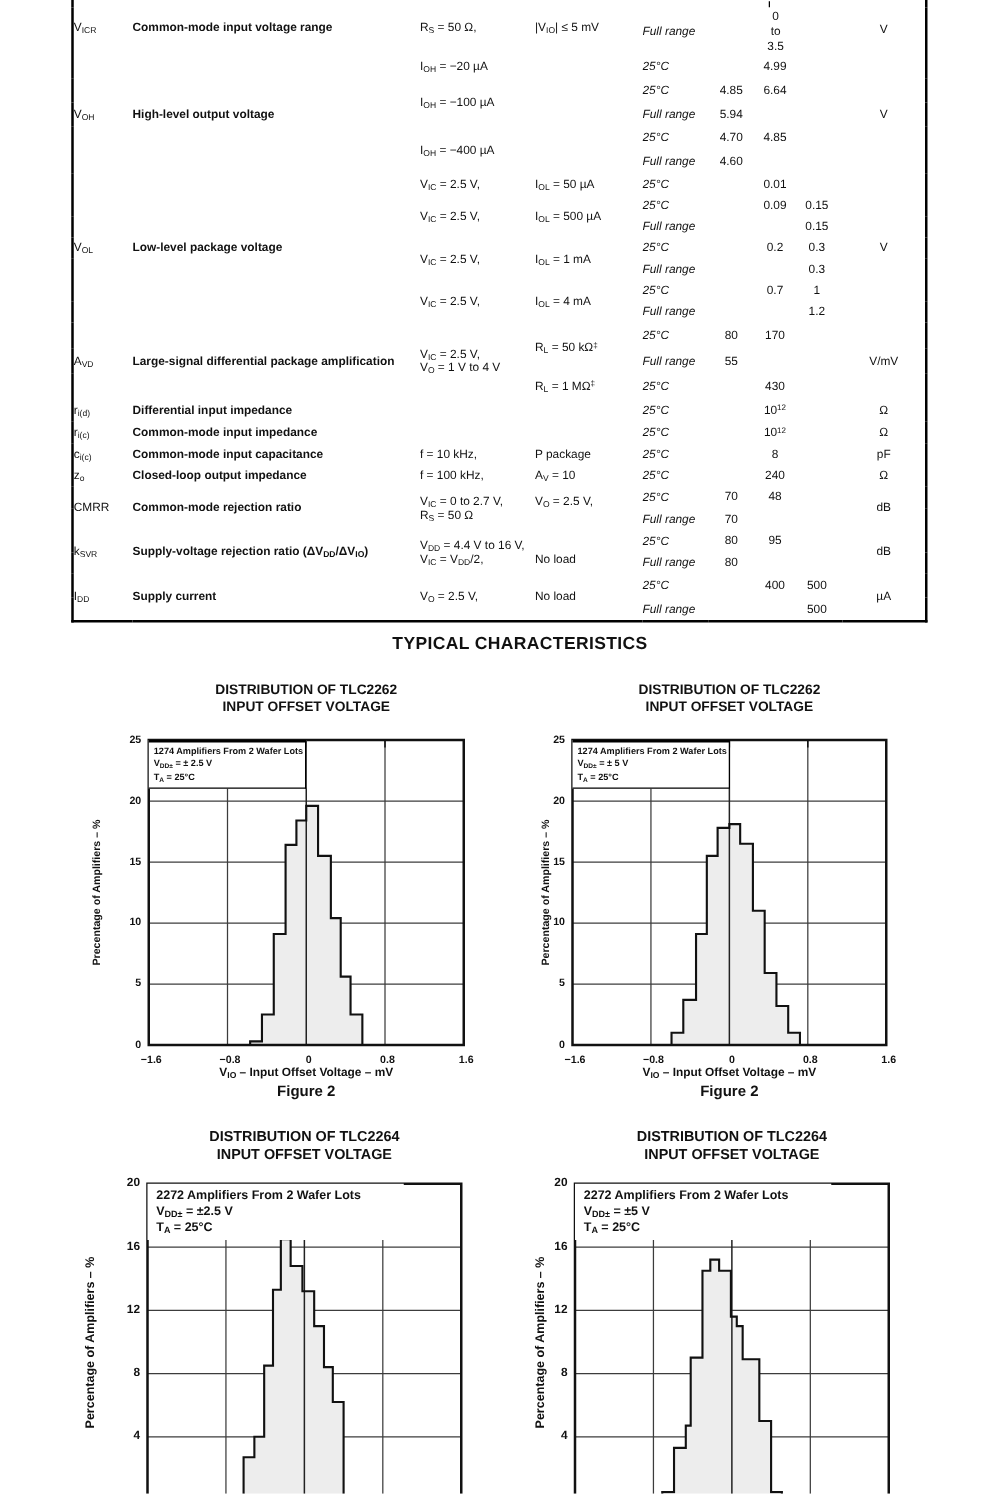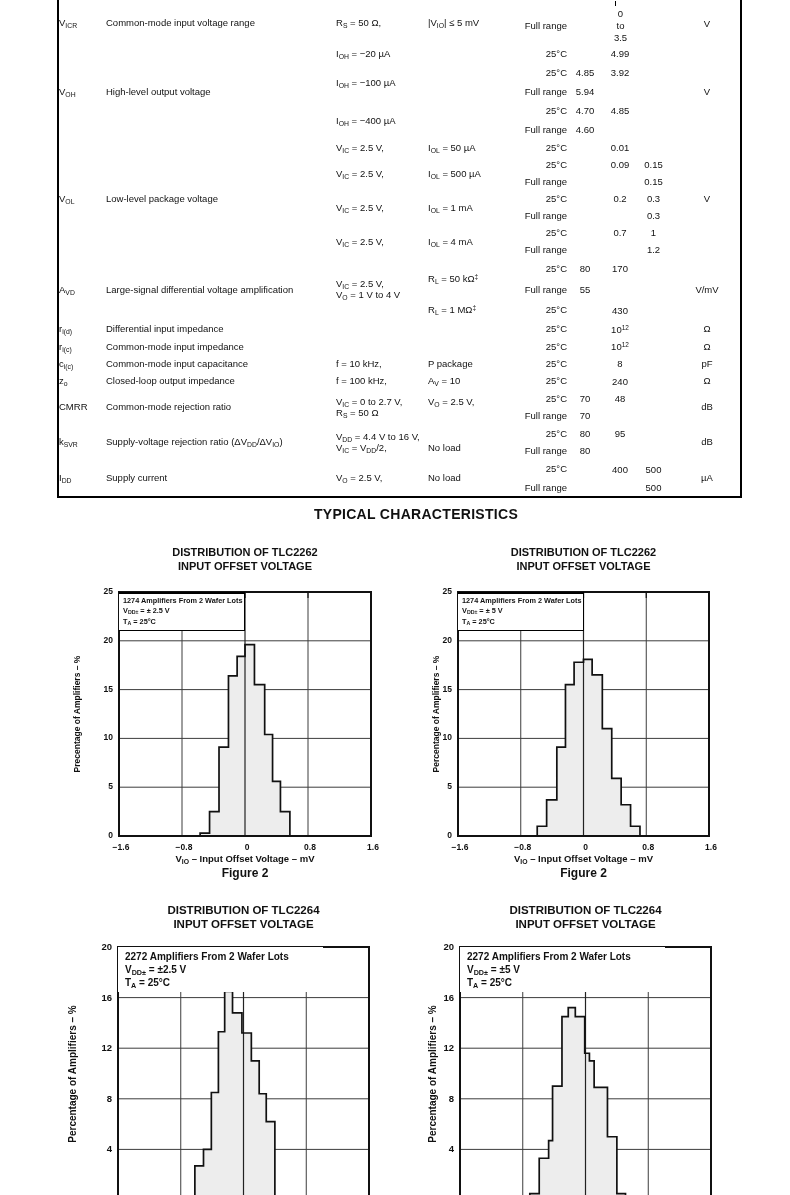--- a/index.html
+++ b/index.html
@@ -7,26 +7,26 @@
         font-family:"Liberation Sans",sans-serif;color:#111;}
   
   table.spec{border-collapse:collapse;position:absolute;left:57px;top:0;width:683px;
              table-layout:fixed;border:2px solid #000;border-top:none;}
   table.spec td{border:0 solid #000;padding:0;font-size:9.5px;line-height:11px;vertical-align:middle;
                 overflow:hidden;white-space:nowrap;}
   td.bl{border-left:1.5px solid #000;}
   td.bt1{border-top:1px solid #000;}
   td.bt2{border-top:2px solid #000;}
   td.sym{font-size:10px;padding-left:4px;}
-  td.name{padding-left:7px;}
+  td.name{padding-left:7px;font-weight:bold;}
   td.cond{padding:1px 0 1px 4px;}
   .cline{position:relative;display:block;}
   .cline .r2{position:absolute;left:92px;top:0;}
   td.condr{padding:1px 0 1px 4px;}
-  td.ta{text-align:right;font-size:9px;}
+  td.ta{text-align:left;font-size:9px;font-style:italic;}
   td.num .vmin,td.num .vtyp,td.num .vmax{display:inline-block;text-align:center;vertical-align:middle;}
   td.num .vmin{width:36px;} td.num .vtyp{width:34px;} td.num .vmax{width:33px;}
   td.unit{text-align:center;}
   td.vtop{vertical-align:top;}
   .cc{text-align:center;line-height:12px;padding-top:2px;}
   sub{font-size:72%;vertical-align:-0.25em;line-height:0;}
   sup{font-size:68%;vertical-align:0.45em;line-height:0;}
   .sec-title{position:absolute;left:100px;width:632px;top:506px;text-align:center;
              font-weight:bold;font-size:14px;letter-spacing:0.3px;}
   .ct{position:absolute;text-align:center;font-weight:bold;}
@@ -75,21 +75,21 @@
             </td>
             <td class="ta bl bt2">25°C</td>
             <td class="num bl bt2"><span class="vmin"></span><span class="vtyp">4.99</span><span class="vmax"></span></td>
             <td class="unit bl bt2" rowspan="5">V</td>
           </tr>
           <tr style="height: 19px;">
             <td class="cond bl bt1" colspan="2" rowspan="2">
               <span class="cline"><span>I<sub>OH</sub> = −100 µA</span></span>
             </td>
             <td class="ta bl bt1">25°C</td>
-            <td class="num bl bt1"><span class="vmin">4.85</span><span class="vtyp">3.92</span><span class="vmax"></span></td>
+            <td class="num bl bt1"><span class="vmin">4.85</span><span class="vtyp">6.64</span><span class="vmax"></span></td>
           </tr>
           <tr style="height: 19px;">
             <td class="ta bl bt1">Full range</td>
             <td class="num bl bt1"><span class="vmin">5.94</span><span class="vtyp"></span><span class="vmax"></span></td>
           </tr>
           <tr style="height: 19px;">
             <td class="cond bl bt1" colspan="2" rowspan="2">
               <span class="cline"><span>I<sub>OH</sub> = −400 µA</span></span>
             </td>
             <td class="ta bl bt1">25°C</td>
@@ -137,21 +137,21 @@
             </td>
             <td class="ta bl bt1">25°C</td>
             <td class="num bl bt1"><span class="vmin"></span><span class="vtyp">0.7</span><span class="vmax">1</span></td>
           </tr>
           <tr style="height: 17px;">
             <td class="ta bl bt1">Full range</td>
             <td class="num bl bt1"><span class="vmin"></span><span class="vtyp"></span><span class="vmax">1.2</span></td>
           </tr>
           <tr style="height: 20.7px;">
             <td class="sym bt2" rowspan="3">A<sub>VD</sub></td>
-            <td class="name bt2" rowspan="3">Large-signal differential voltage amplification</td>
+            <td class="name bt2" rowspan="3">Large-signal differential package amplification</td>
             <td class="cond bl bt2" rowspan="3">
               <span class="cline"><span>V<sub>IC</sub> = 2.5 V,</span></span>
               <span class="cline"><span>V<sub>O</sub> = 1 V to 4 V</span></span>
             </td>
             <td class="condr bl bt2" rowspan="2">R<sub>L</sub> = 50 kΩ<sup>‡</sup></td>
             <td class="ta bl bt2">25°C</td>
             <td class="num bl bt2"><span class="vmin">80</span><span class="vtyp">170</span><span class="vmax"></span></td>
             <td class="unit bl bt2" rowspan="3">V/mV</td>
           </tr>
           <tr style="height: 20.7px;">

